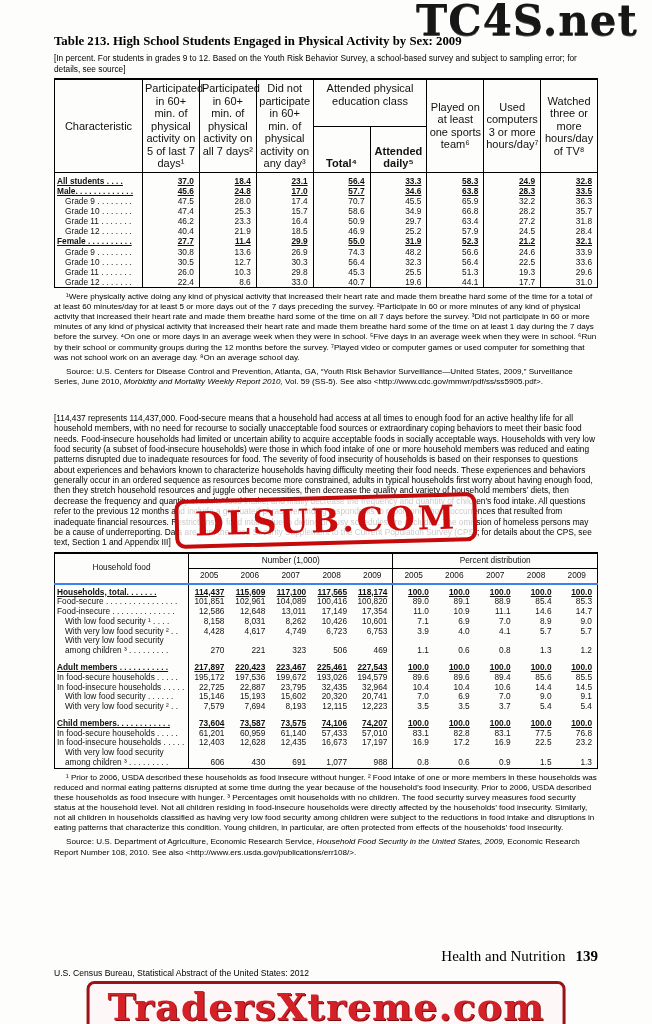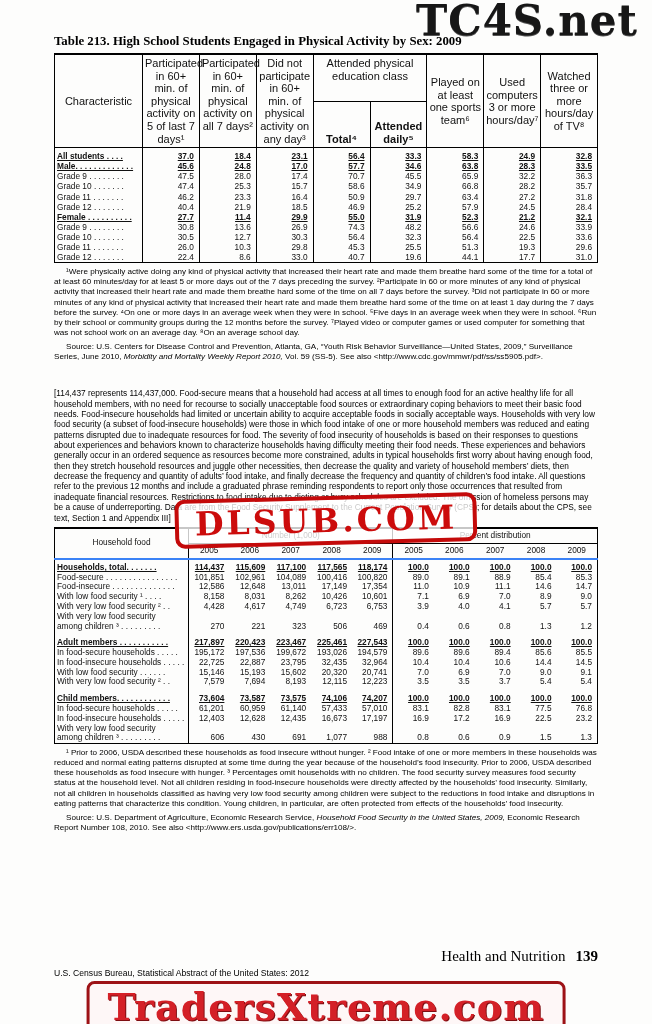--- a/index.html
+++ b/index.html
@@ -55,21 +55,21 @@
     font-size: 8.1px; line-height: 1.25; margin: 4px 0 0 0;
     text-indent: 12px; color: #000;
   }
   .footnote i { font-style: italic; }
 
   
   table { border-collapse: collapse; width: 100%; table-layout: fixed; margin-top: 4px; }
   th, td { padding: 0 2px; }
   .b { font-weight: bold; text-decoration: underline; }
   .lbl { text-align: left; white-space: pre-line; overflow: hidden; line-height: 1.22; }
-  .ind1 { padding-left: 2px; margin-left: 14px; }
+  .ind1 { padding-left: 10px; margin-left: 14px; }
   .num { text-align: right; padding-right: 5px; line-height: 1.22; }
   .gap td { padding-top: 7px; }
 
   
   .t213 { border: 1px solid #000; border-top: 2px solid #000; }
   .t213 th {
     font-weight: normal; font-size: 11px; line-height: 1.14;
     text-align: center; border-left: 1px solid #000; padding: 2px 2px;
   }
   .t213 thead { border-bottom: 1px solid #000; }
@@ -108,20 +108,21 @@
 <body>
 
 <div class="wm-top">TC4S.net</div>
 <div class="wm-mid">DLSUB.COM</div>
 <div class="wm-bot">TradersXtreme.com</div>
 
 <div class="page">
 
   <section>
     <h1 class="tbl-title">Table 213. High School Students Engaged in Physical Activity by Sex: 2009</h1>
+    <p class="headnote">[In percent. For students in grades 9 to 12. Based on the Youth Risk Behavior Survey, a school-based survey and subject to sampling error; for details, see source]</p>
 
     <table class="t213">
       <colgroup>
         <col style="width:88px">
         <col>
           <col>
           <col>
           <col>
           <col>
           <col>
@@ -378,21 +379,21 @@
             <td class="num">5.7</td>
           </tr>
           <tr>
             <td class="lbl ind1">With very low food security
 among children ³ . . . . . . . . .</td>
             <td class="num">270</td>
             <td class="num">221</td>
             <td class="num">323</td>
             <td class="num">506</td>
             <td class="num">469</td>
-            <td class="num">0.4</td>
+            <td class="num">1.1</td>
             <td class="num">0.6</td>
             <td class="num">0.8</td>
             <td class="num">1.3</td>
             <td class="num">1.2</td>
           </tr>
           <tr class="b gap">
             <td class="lbl ind0">Adult members . . . . . . . . . . .</td>
             <td class="num">217,897</td>
             <td class="num">220,423</td>
             <td class="num">223,467</td>

